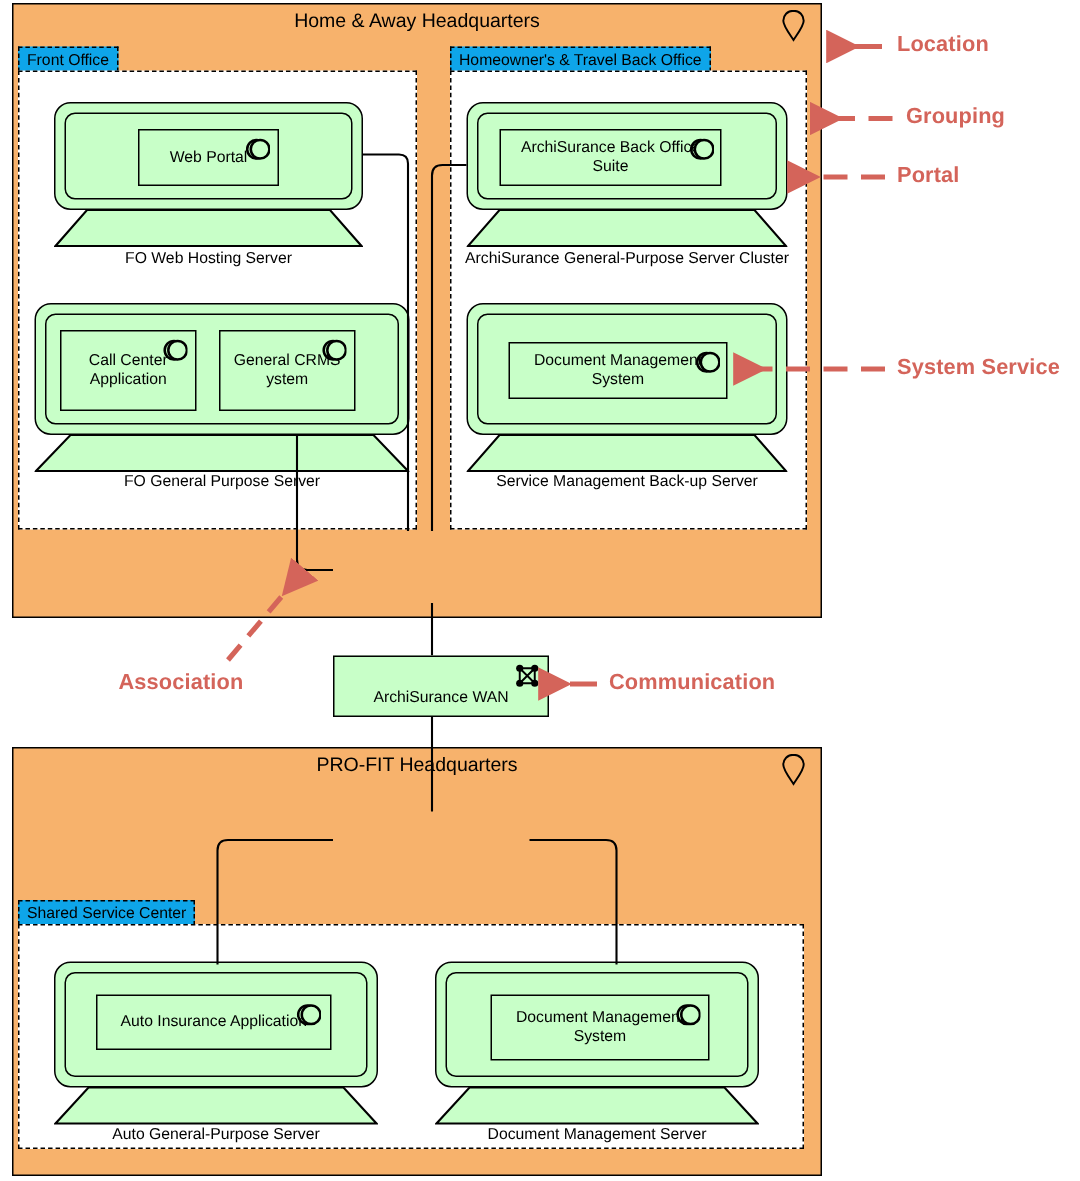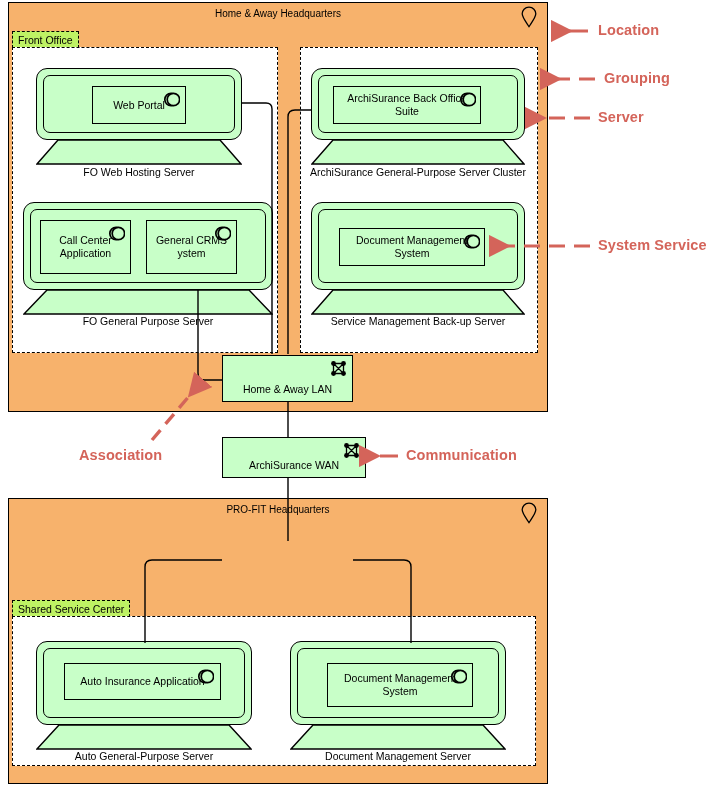--- a/index.html
+++ b/index.html
@@ -12,31 +12,31 @@
 
   
   .location{
     position:absolute;
     background:#F7B26C;
     border:1.6px solid #000000;
     box-sizing:border-box;
   }
   .location-title{
     position:absolute;left:0;right:0;top:4px;
-    text-align:center;font-size:10px;color:#000;
+    text-align:center;font-size:13px;color:#000;
     line-height:14px;
   }
   .pin-icon{position:absolute;right:9px;top:3px;width:18px;height:22px;}
 
   
   .grouping{position:absolute;box-sizing:border-box;}
   .grouping-tab{
     position:absolute;left:0;top:0;height:17px;
     border:1.4px dashed #000;border-bottom:none;
-    background:#bef264;box-sizing:border-box;
+    background:#0ea5e9;box-sizing:border-box;
     font-size:10.5px;line-height:16px;color:#000;
     padding:0 5px 0 5px;white-space:nowrap;
   }
   .grouping-body{
     position:absolute;left:0;top:16px;right:0;bottom:0;
     border:1.4px dashed #000;background:#ffffff;box-sizing:border-box;
   }
 
   
   .device{position:absolute;}
@@ -96,20 +96,21 @@
       <path d="M9 1.2 C4.9 1.2 2.2 4.3 2.2 7.8 C2.2 11.3 6.6 16.9 9 20.6 C11.4 16.9 15.8 11.3 15.8 7.8 C15.8 4.3 13.1 1.2 9 1.2 Z" fill="none" stroke="#000" stroke-width="1.3"></path>
     </svg>
   </div>
 
   <div class="grouping" style="left:12px;top:31px;width:266px;height:322px;">
     <div class="grouping-tab">Front Office</div>
     <div class="grouping-body"></div>
   </div>
 
   <div class="grouping" style="left:300px;top:31px;width:238px;height:322px;">
+    <div class="grouping-tab">Homeowner's &amp; Travel Back Office</div>
     <div class="grouping-body"></div>
   </div>
 
   <div class="device" style="left:36px;top:68px;width:206px;height:96px;">
     <div class="device-screen" style="height:72px;">
       <div class="device-screen-inner"></div>
     </div>
     <svg class="device-base" style="top:71px;height:26px;" viewBox="0 0 206 26" preserveAspectRatio="none">
       <path d="M22 1 L184 1 L205 25 L1 25 Z" fill="#C8FFC8" stroke="#000" stroke-width="1.4"></path>
     </svg>
@@ -246,30 +247,20 @@
       <path d="M288 402 L288 437"></path>
 
       <path d="M288 478 L288 541"></path>
 
       <path d="M222 560 L152 560 Q145 560 145 567 L145 643"></path>
 
       <path d="M353 560 L404 560 Q411 560 411 567 L411 643"></path>
     </g>
   </svg>
 
-  <div class="netnode" style="left:222px;top:355px;width:131px;height:47px;">
-    <svg class="net-icon" viewBox="0 0 17 17">
-      <path d="M3.5 3.5 L13.5 13.5 M13.5 3.5 L3.5 13.5 M3.5 3.5 L13.5 3.5 M3.5 13.5 L13.5 13.5 M3.5 3.5 L3.5 13.5 M13.5 3.5 L13.5 13.5" stroke="#000" stroke-width="1.3" fill="none"></path>
-      <circle cx="3.5" cy="3.5" r="2.4" fill="#000"></circle>
-      <circle cx="13.5" cy="3.5" r="2.4" fill="#000"></circle>
-      <circle cx="3.5" cy="13.5" r="2.4" fill="#000"></circle>
-      <circle cx="13.5" cy="13.5" r="2.4" fill="#000"></circle>
-    </svg>
-    <div class="netnode-label">Home &amp; Away LAN</div>
-  </div>
 
   <div class="netnode" style="left:222px;top:437px;width:144px;height:41px;">
     <svg class="net-icon" viewBox="0 0 17 17">
       <path d="M3.5 3.5 L13.5 13.5 M13.5 3.5 L3.5 13.5 M3.5 3.5 L13.5 3.5 M3.5 13.5 L13.5 13.5 M3.5 3.5 L3.5 13.5 M13.5 3.5 L13.5 13.5" stroke="#000" stroke-width="1.3" fill="none"></path>
       <circle cx="3.5" cy="3.5" r="2.4" fill="#000"></circle>
       <circle cx="13.5" cy="3.5" r="2.4" fill="#000"></circle>
       <circle cx="3.5" cy="13.5" r="2.4" fill="#000"></circle>
       <circle cx="13.5" cy="13.5" r="2.4" fill="#000"></circle>
     </svg>
     <div class="netnode-label">ArchiSurance WAN</div>
@@ -291,18 +282,18 @@
 
     <path d="M590 246 L492 246" stroke="#D4645A" stroke-width="3.2" fill="none" stroke-dasharray="16 9" marker-end="url(#ah)"></path>
 
     <path d="M398 456 L362 456" stroke="#D4645A" stroke-width="3.2" fill="none" stroke-dasharray="18 9" marker-end="url(#ah)"></path>
 
     <path d="M152 440 L201 382" stroke="#D4645A" stroke-width="3.4" fill="none" stroke-dasharray="13 8" marker-end="url(#ah)"></path>
   </svg>
 
   <div class="anno-label" style="left:598px;top:22px;">Location</div>
   <div class="anno-label" style="left:604px;top:70px;">Grouping</div>
-  <div class="anno-label" style="left:598px;top:109px;">Server</div>
+  <div class="anno-label" style="left:598px;top:109px;">Portal</div>
   <div class="anno-label" style="left:598px;top:237px;">System Service</div>
   <div class="anno-label" style="left:79px;top:447px;">Association</div>
   <div class="anno-label" style="left:406px;top:447px;">Communication</div>
 
 </div>
 
 </body></html>

